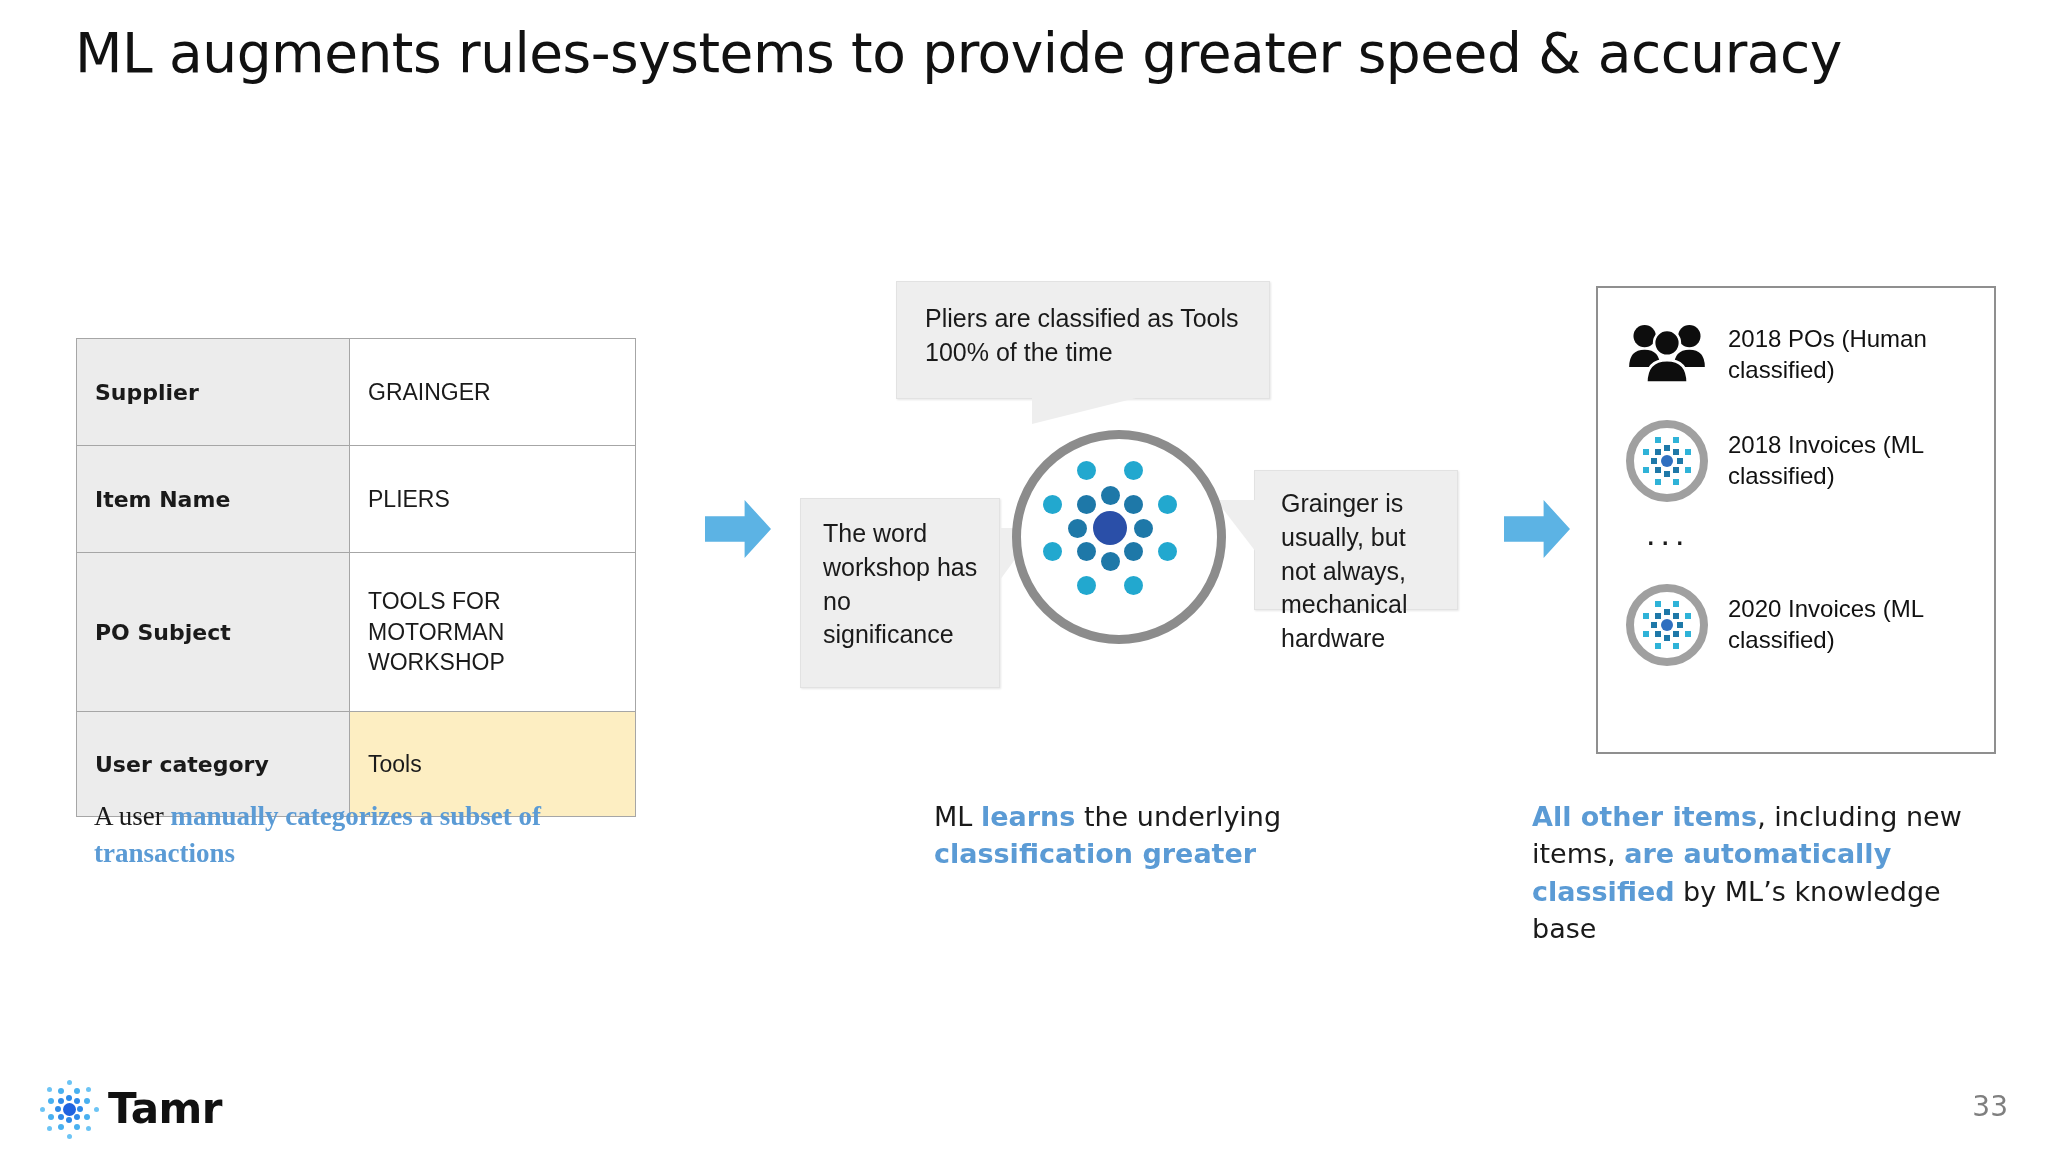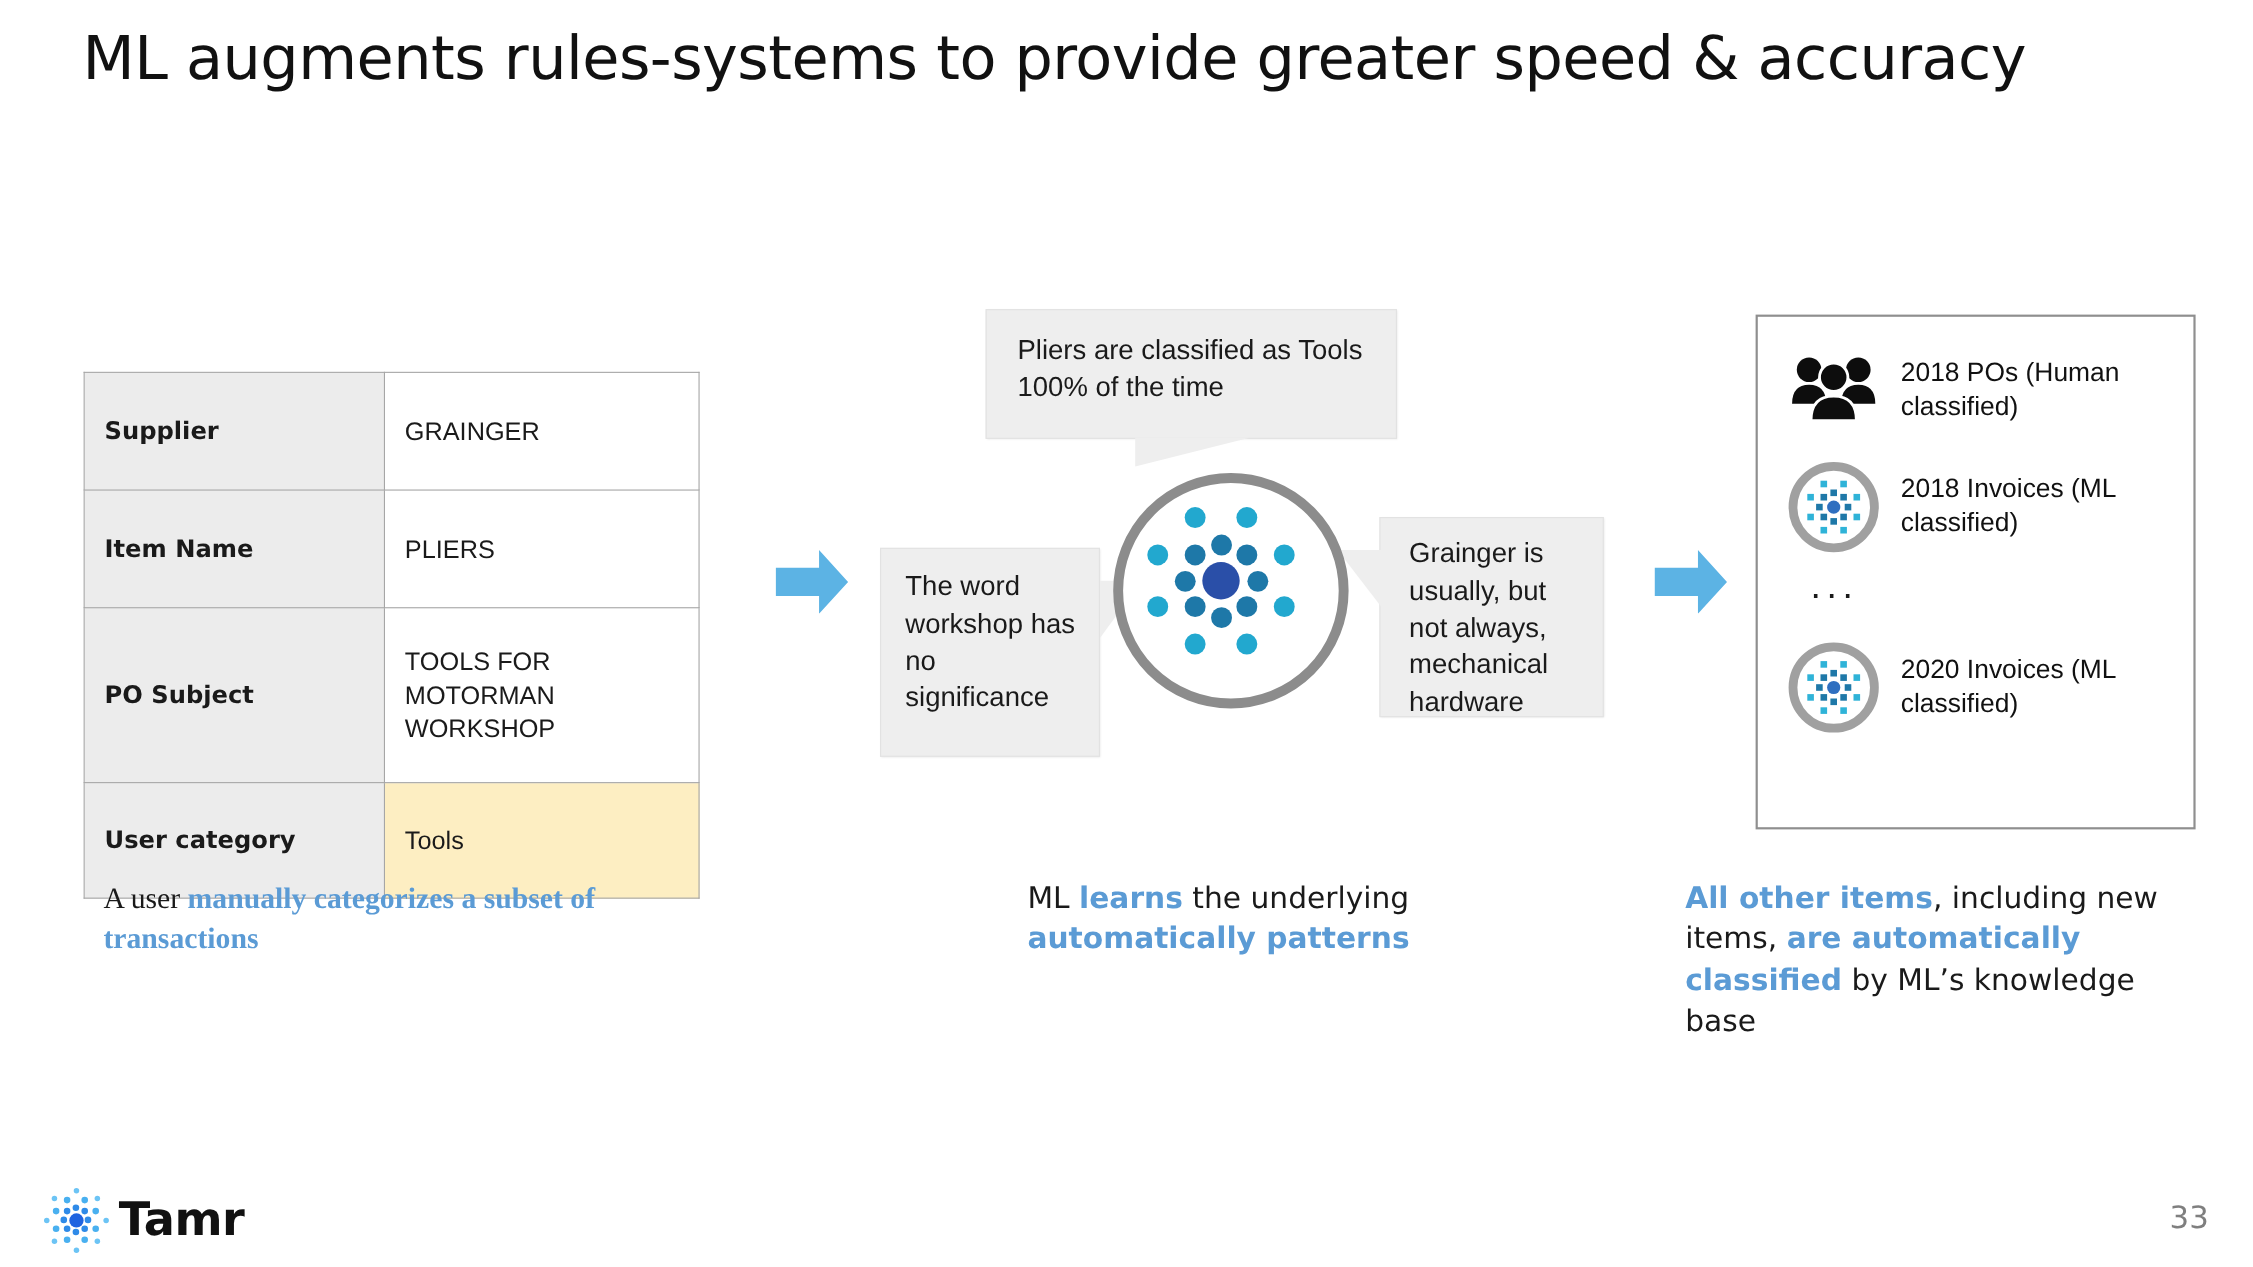--- a/index.html
+++ b/index.html
@@ -104,21 +104,21 @@
   #callout-left-tail {
     position: absolute;
     left: 1000px; top: 528px;
     width: 0; height: 0;
     border-top: 0 solid transparent;
     border-left: 38px solid #eeeeee;
     border-bottom: 52px solid transparent;
   }
   #callout-right {
     left: 1254px; top: 470px;
-    width: 204px; height: 182px;
+    width: 204px; height: 140px;
     padding: 16px 12px 0 26px;
   }
   #callout-right-tail {
     position: absolute;
     left: 1216px; top: 500px;
     width: 0; height: 0;
     border-top: 0 solid transparent;
     border-right: 40px solid #eeeeee;
     border-bottom: 52px solid transparent;
   }
@@ -357,21 +357,21 @@
     <div class="result-label">2020 Invoices (ML classified)</div>
   </div>
 
 </div>
 
 <div class="caption" id="caption-left">
   <span>A user </span><b>manually categorizes a subset of transactions</b>
 </div>
 
 <div class="caption" id="caption-mid">
-  <span>ML </span><b>learns</b><span> the underlying </span><b>automatically patterns</b>
+  <span>ML </span><b>learns</b><span> the underlying </span><b>classification greater</b>
 </div>
 
 <div class="caption" id="caption-right">
   <b>All other items</b><span>, including new items, </span><b>are automatically classified</b><span> by ML’s knowledge base</span>
 </div>
 
 <div id="tamr-logo">
   <div id="tamr-mark">
       <div class="d" style="width: 13px; height: 13px; left: 24.5px; top: 24.5px; background: rgb(31, 99, 224);"></div>
       <div class="d" style="width: 6px; height: 6px; left: 39px; top: 28px; background: rgb(46, 138, 232);"></div>

